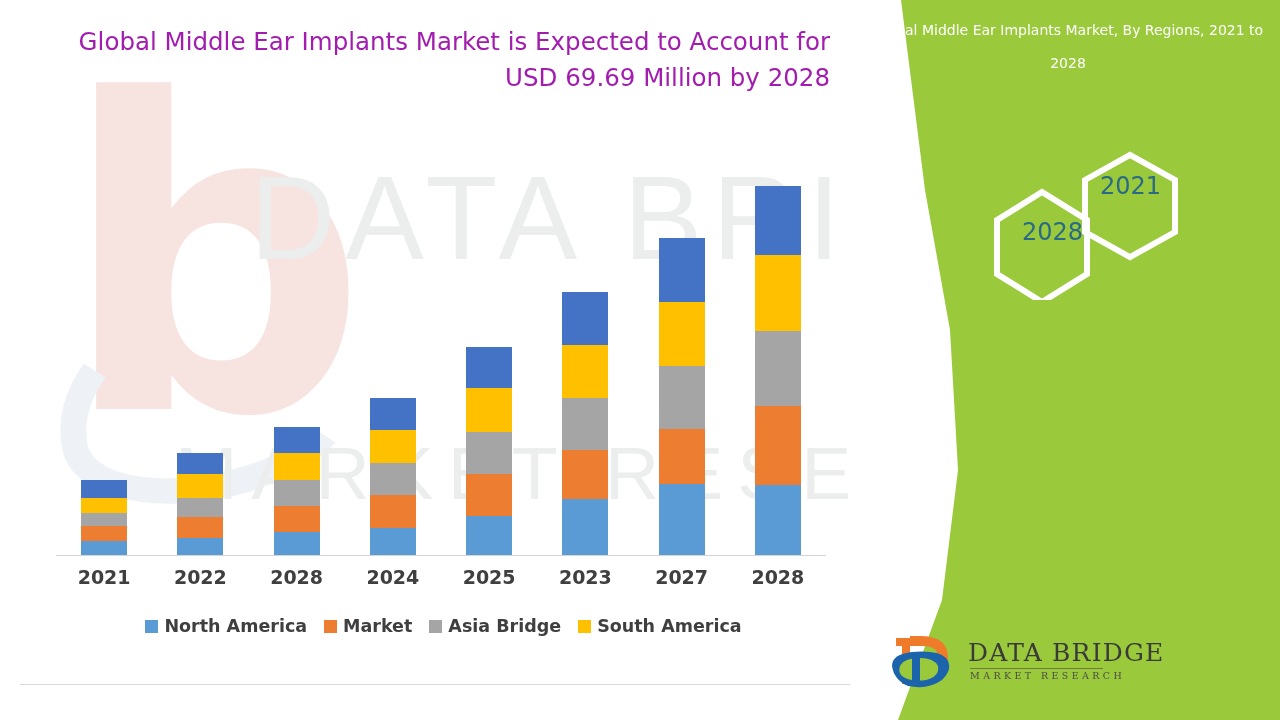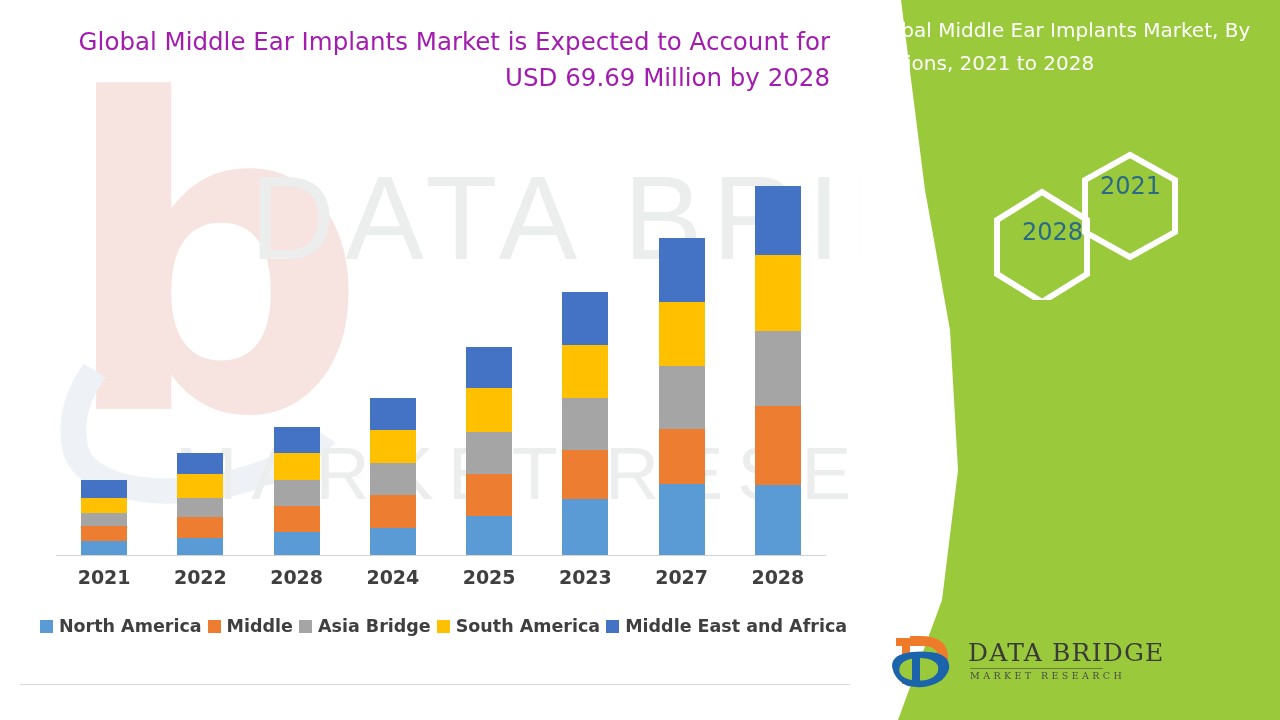--- a/index.html
+++ b/index.html
@@ -66,23 +66,23 @@
     position: absolute;
     right: 0; top: 0;
     width: 440px; height: 720px;
     background: #9aca3c;
     clip-path: polygon(61px 0, 440px 0, 440px 720px, 58px 720px, 102px 600px, 118px 470px, 110px 330px, 85px 190px);
   }
   .green-title {
     position: absolute;
     right: 12px; top: 14px;
     width: 400px;
-    text-align: left;
+    text-align: center;
     color: #ffffff;
-    font-size: 20px;
+    font-size: 14px;
     line-height: 33px;
     font-family: "DejaVu Sans", sans-serif;
   }
   .panel-wm {
     position: absolute;
     left: 150px; top: 110px;
     font-size: 250px;
     line-height: 250px;
     color: #a5d055;
     font-weight: bold;
@@ -154,21 +154,21 @@
     width: 96px; text-align: center;
     font-size: 19px; font-weight: bold;
     color: #3f3f3f;
     font-family: "DejaVu Sans", sans-serif;
   }
 
   .legend {
     position: absolute;
     left: 56px; top: 616px; width: 775px;
     display: flex; justify-content: center; align-items: flex-start;
-    gap: 6px;
+    gap: 17px;
   }
   .legend-item { display: flex; align-items: center; gap: 6px; }
   .legend-swatch { width: 13px; height: 13px; }
   .legend-label {
     font-size: 17.5px; font-weight: bold; color: #3f3f3f;
     font-family: "DejaVu Sans", sans-serif;
     white-space: nowrap;
   }
 
   
@@ -285,33 +285,29 @@
       <div class="x-label">2027</div>
       <div class="x-label">2028</div>
     </div>
   <div class="legend" id="legend">
       <div class="legend-item">
         <span class="legend-swatch" style="background: rgb(91, 155, 213);"></span>
         <span class="legend-label">North America</span>
       </div>
       <div class="legend-item">
         <span class="legend-swatch" style="background: rgb(237, 125, 49);"></span>
-        <span class="legend-label">Middle</span>
+        <span class="legend-label">Market</span>
       </div>
       <div class="legend-item">
         <span class="legend-swatch" style="background: rgb(165, 165, 165);"></span>
         <span class="legend-label">Asia Bridge</span>
       </div>
       <div class="legend-item">
         <span class="legend-swatch" style="background: rgb(255, 192, 0);"></span>
         <span class="legend-label">South America</span>
-      </div>
-      <div class="legend-item">
-        <span class="legend-swatch" style="background: rgb(68, 114, 196);"></span>
-        <span class="legend-label">Middle East and Africa</span>
       </div>
     </div>
 
   <div class="footer-sep"></div>
 
   <div class="green-panel"></div>
   <div class="green-title">Global Middle Ear Implants Market, By Regions, 2021 to 2028</div>
 
   <svg class="hex-shape" style="left:985px; top:140px; width:200px; height:160px;" viewBox="0 0 200 160">
     <polygon points="100,40 145,15 190,40 190,92 145,117 100,92" fill="none" stroke="#ffffff" stroke-width="6"></polygon>

